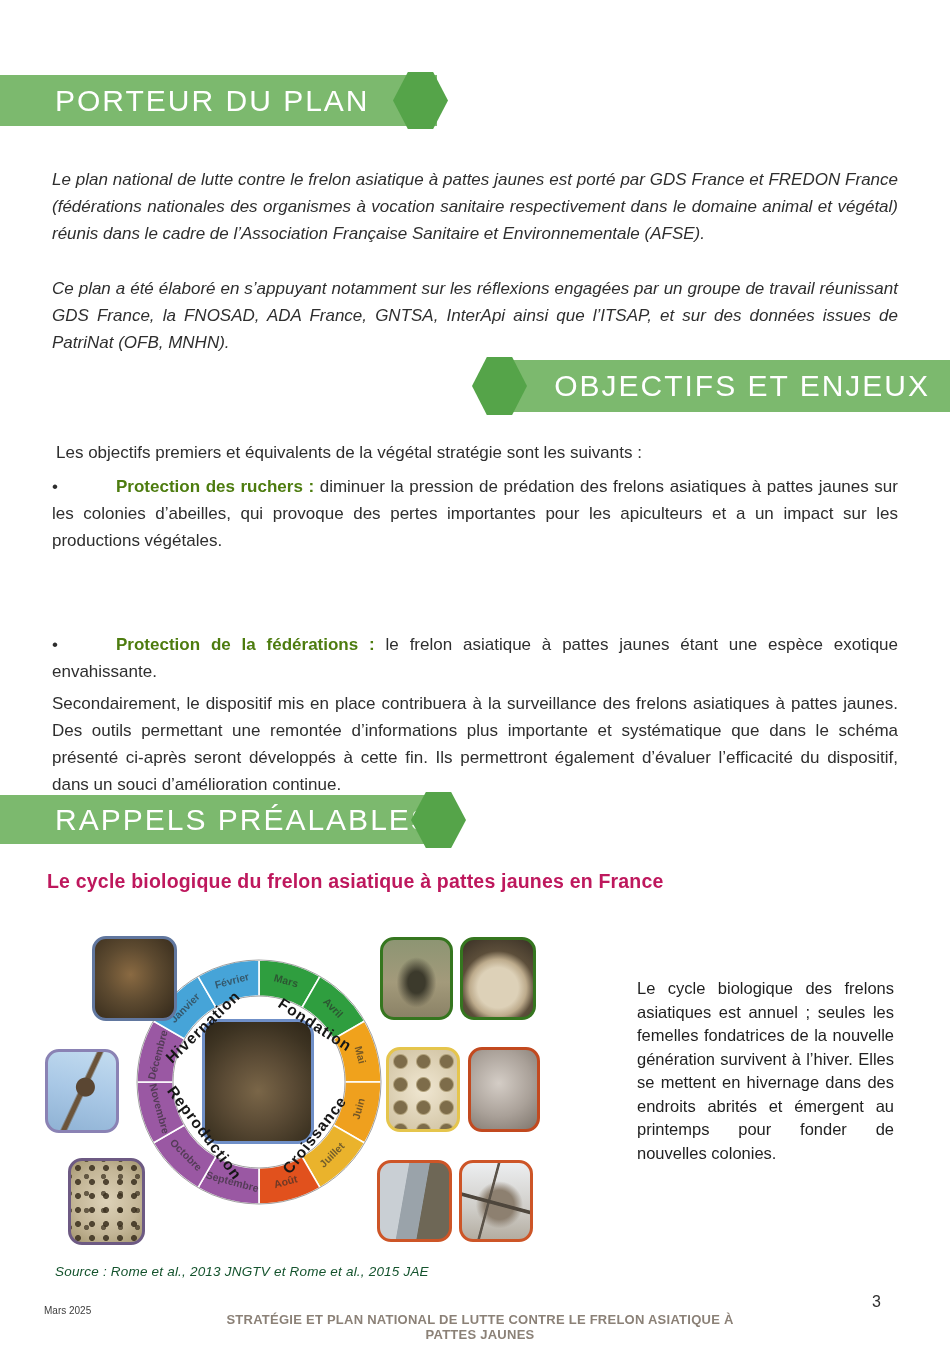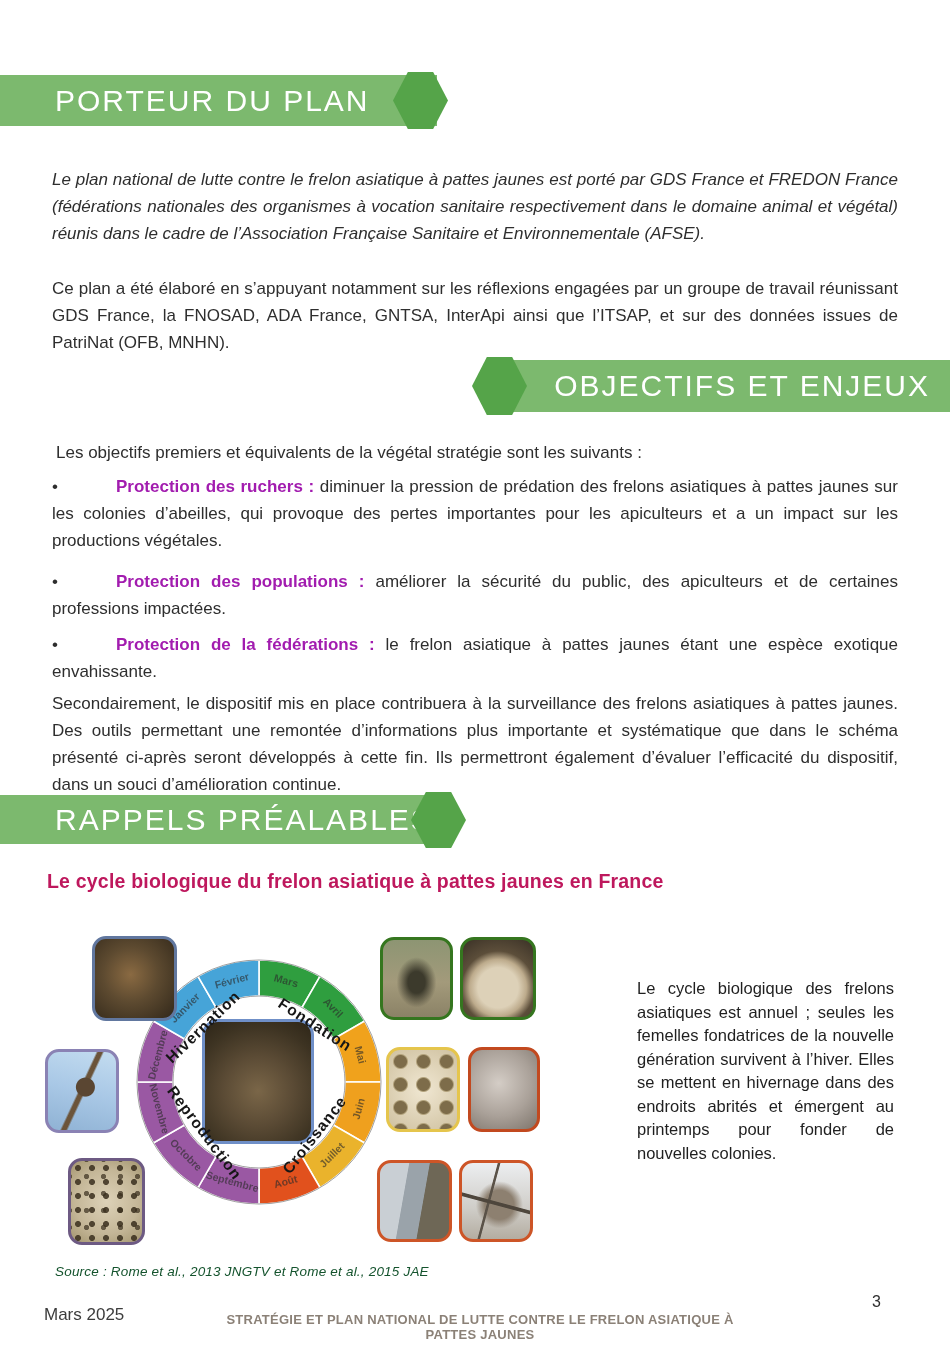--- a/index.html
+++ b/index.html
@@ -17,21 +17,21 @@
   #banner-objectifs{left:490px;top:335px;width:460px;height:52px;line-height:52px;
                     text-align:right;padding-right:20px;}
   #hex-objectifs{left:472px;top:332px;width:55px;height:58px;}
   #banner-rappels{left:0;top:770px;width:428px;height:49px;line-height:49px;padding-left:55px;}
   #hex-rappels{left:411px;top:767px;width:55px;height:56px;}
 
   
   .para{position:absolute;left:52px;width:846px;text-align:justify;
         font-size:17px;line-height:27px;color:#2e2e2e;}
   .bmark{display:inline-block;width:64px;}
-  .btitle{font-weight:bold;color:#a21caf;}
+  .btitle{font-weight:bold;color:#4d7c0f;}
   #para-lead{left:56px;width:842px;}
 
   .subheading{position:absolute;left:47px;top:845px;font-size:19.5px;font-weight:bold;
               color:#be185d;letter-spacing:.2px;}
 
   
   #cycle-ring{position:absolute;left:124px;top:922px;z-index:1;}
   .ring-outline{fill:none;stroke:#6a6a6a;stroke-width:.8;opacity:.8;}
   .month-label{font-size:10.5px;font-weight:bold;fill:#2b2b2b;opacity:.62;
                text-anchor:middle;dominant-baseline:middle;
@@ -74,46 +74,45 @@
                     radial-gradient(circle at 55% 55%,#8d8070 0 26%,transparent 42%),
                     linear-gradient(180deg,#eceef0 0%,#cfcdc8 60%,#b4ada1 100%);}
 
   .cycle-text{position:absolute;left:637px;top:952px;width:257px;text-align:justify;
               font-size:16.5px;line-height:23.5px;color:#1f1f1f;}
 
   .source{position:absolute;left:55px;top:1239px;font-style:italic;font-size:13.5px;
           color:#14532d;letter-spacing:.2px;}
 
   
-  .footer-date{position:absolute;left:44px;top:1280px;font-size:17px;color:#3c3c3c;}
+  .footer-date{position:absolute;left:44px;top:1280px;font-size:10px;color:#3c3c3c;}
   .footer-title{position:absolute;left:225px;top:1287px;width:510px;text-align:center;
                 font-size:13px;font-weight:bold;color:#8b8177;letter-spacing:.25px;}
   .footer-page{position:absolute;left:872px;top:1268px;font-size:16px;color:#2e2e2e;}
   .bottom-strip{position:absolute;left:0;bottom:0;width:950px;height:8px;background:#f4f4f4;
                 border-top:1px solid #e8e8e8;}
 </style>
 </head>
 <body>
 
 <div class="page">
 
   <div class="banner" id="banner-porteur">PORTEUR DU PLAN</div>
   <div class="hexagon" id="hex-porteur"></div>
 
   <p class="para" style="top:124px;font-style:italic;">Le plan national de lutte contre le frelon asiatique à pattes jaunes est porté par GDS France et FREDON France (fédérations nationales des organismes à vocation sanitaire respectivement dans le domaine animal et végétal) réunis dans le cadre de l’Association Française Sanitaire et Environnementale (AFSE).</p>
-  <p class="para" style="top:233px;">Ce plan a été élaboré en s’appuyant notamment sur les réflexions engagées par un groupe de travail réunissant GDS France, la FNOSAD, ADA France, GNTSA, InterApi ainsi que l’ITSAP, et sur des données issues de PatriNat (OFB, MNHN).</p>
+  <p class="para" style="top:233px;font-style:italic;">Ce plan a été élaboré en s’appuyant notamment sur les réflexions engagées par un groupe de travail réunissant GDS France, la FNOSAD, ADA France, GNTSA, InterApi ainsi que l’ITSAP, et sur des données issues de PatriNat (OFB, MNHN).</p>
 
   <div class="banner" id="banner-objectifs">OBJECTIFS ET ENJEUX</div>
   <div class="hexagon" id="hex-objectifs"></div>
 
   <p class="para" id="para-lead" style="top:397px;">Les objectifs premiers et équivalents de la végétal stratégie sont les suivants :</p>
 
   <p class="para" style="top:431px;"><span class="bmark">•</span><span class="btitle">Protection des ruchers :</span> <span>diminuer la pression de prédation des frelons asiatiques à pattes jaunes sur les colonies d’abeilles, qui provoque des pertes importantes pour les apiculteurs et a un impact sur les productions végétales.</span></p>
 
-  <p class="para" style="top:526px;"><span class="bmark">•</span><span class="btitle">Protection des populations :</span> <span>améliorer la sécurité du public, des apiculteurs et de certaines professions impactées.</span></p>
 
   <p class="para" style="top:589px;"><span class="bmark">•</span><span class="btitle">Protection de la fédérations :</span> <span>le frelon asiatique à pattes jaunes étant une espèce exotique envahissante.</span></p>
 
   <p class="para" style="top:648px;">Secondairement, le dispositif mis en place contribuera à la surveillance des frelons asiatiques à pattes jaunes. Des outils permettant une remontée d’informations plus importante et systématique que dans le schéma présenté ci-après seront développés à cette fin. Ils permettront également d’évaluer l’efficacité du dispositif, dans un souci d’amélioration continue.</p>
 
   <div class="banner" id="banner-rappels">RAPPELS PRÉALABLES</div>
   <div class="hexagon" id="hex-rappels"></div>
 
   <div class="subheading">Le cycle biologique du frelon asiatique à pattes jaunes en France</div>
 

